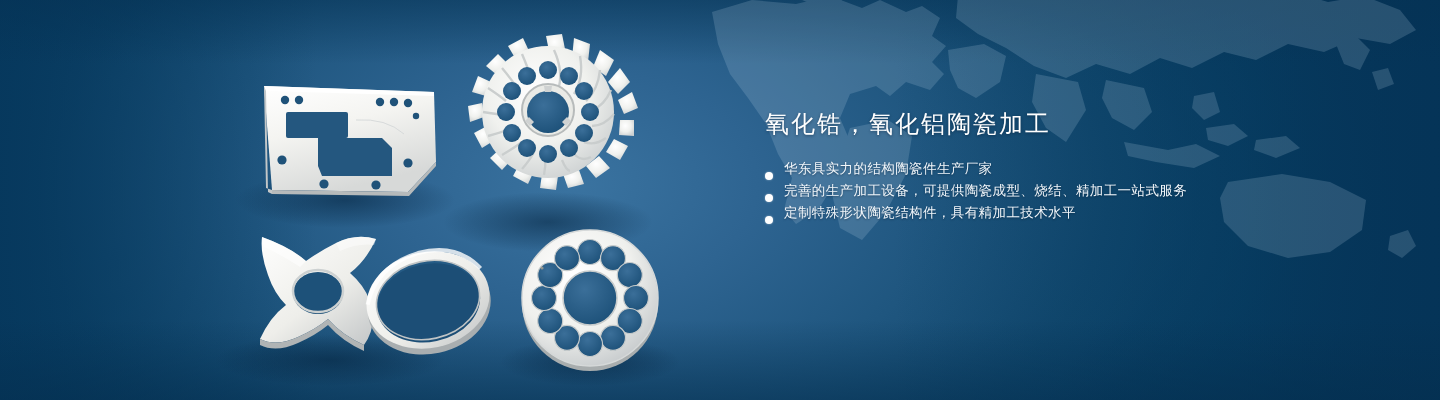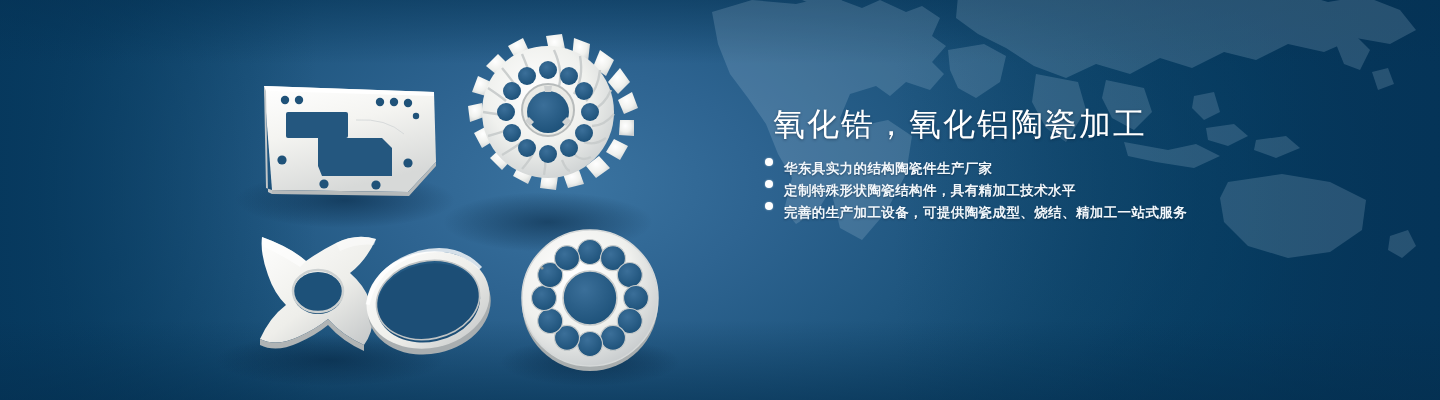--- a/index.html
+++ b/index.html
@@ -53,40 +53,39 @@
   .products svg{width:100%;height:100%;display:block;}
 
   
   .copy{
     position:absolute;
     left:765px;top:104px;
     width:620px;
   }
   .headline{
     color:#ffffff;
-    font-size:32px;
+    font-size:24px;
     line-height:40px;
     letter-spacing:2px;
     font-weight:400;
-    margin:0 0 14px 8px;
+    margin:0 0 14px 0;
     text-shadow:0 1px 3px rgba(0,20,40,.45);
     white-space:nowrap;
   }
   .bullets{list-style:none;margin:0;padding:0;}
   .bullets li{
     display:flex;
-    align-items:flex-start;
+    align-items:flex-end;
     height:22px;
     color:#f2f7fb;
     font-size:13.5px;
     line-height:22px;
     letter-spacing:.4px;
     white-space:nowrap;
     text-shadow:0 1px 2px rgba(0,18,36,.4);
-    font-weight:bold;
   }
   .dot{
     width:8px;height:8px;
     border-radius:50%;
     background:#ffffff;
     flex:0 0 8px;
     margin-right:11px;
     box-shadow:0 0 2px rgba(255,255,255,.5);
   }
 </style>
@@ -337,22 +336,22 @@
   <div class="copy">
     <h1 class="headline">氧化锆，氧化铝陶瓷加工</h1>
 
     <ul class="bullets">
       <li>
         <span class="dot"></span>
         <span>华东具实力的结构陶瓷件生产厂家</span>
       </li>
       <li>
         <span class="dot"></span>
-        <span>定制特殊形状陶瓷结构件，具有精加工技术水平</span>
+        <span>完善的生产加工设备，可提供陶瓷成型、烧结、精加工一站式服务</span>
       </li>
       <li>
         <span class="dot"></span>
-        <span>完善的生产加工设备，可提供陶瓷成型、烧结、精加工一站式服务</span>
+        <span>定制特殊形状陶瓷结构件，具有精加工技术水平</span>
       </li>
     </ul>
   </div>
 
 </div>
 
 </body></html>

